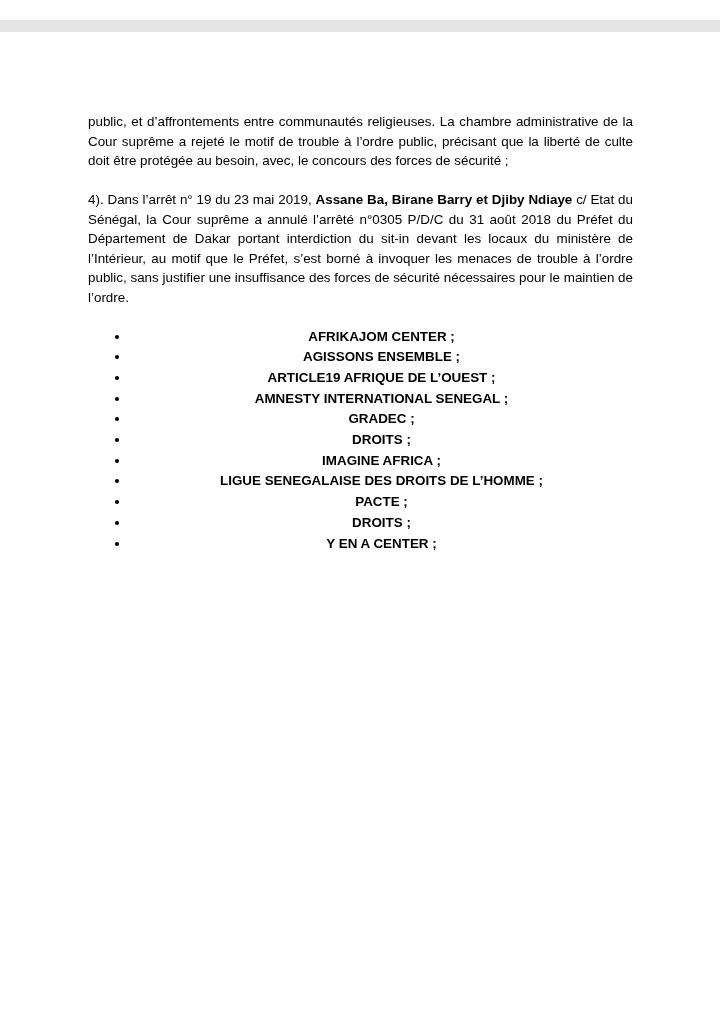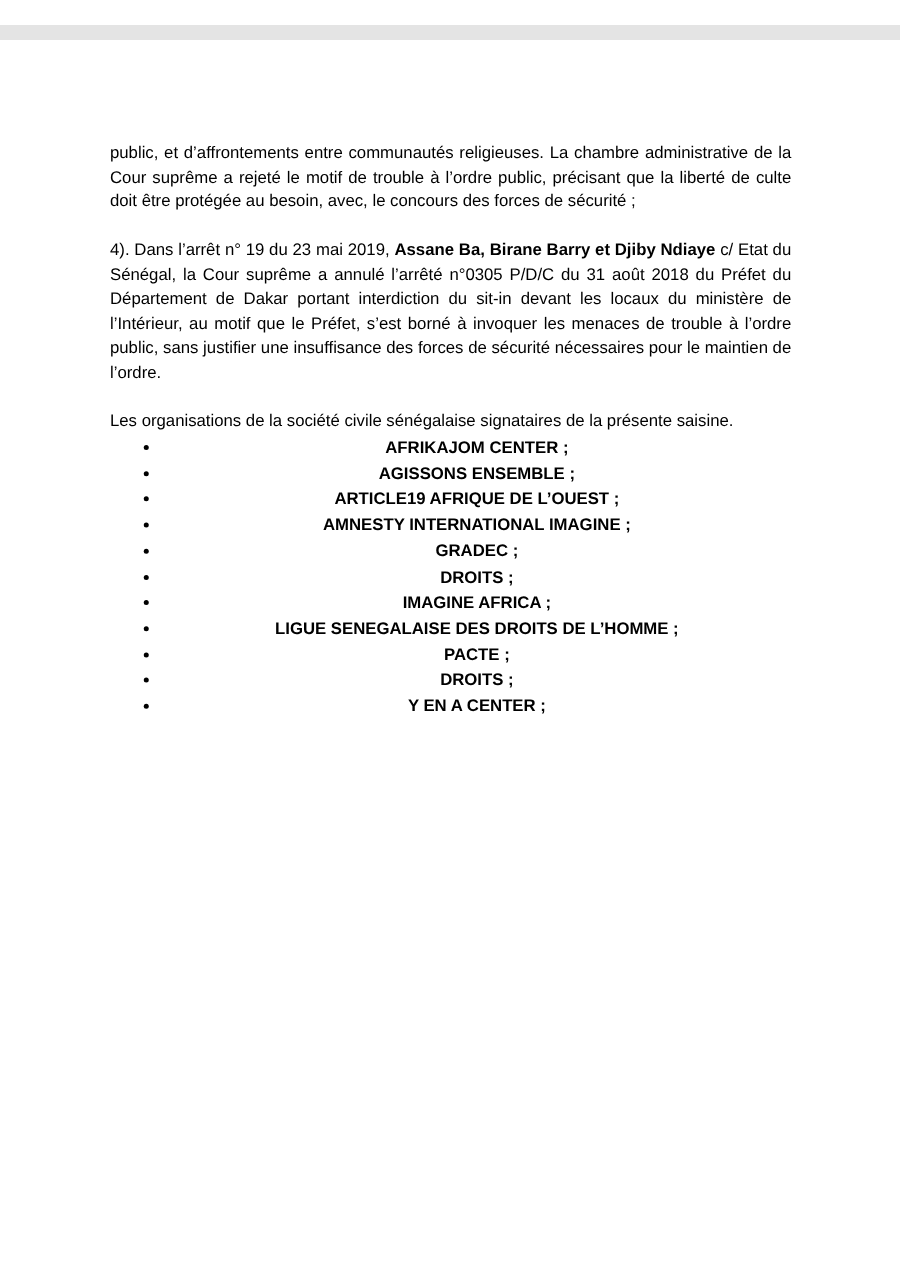--- a/index.html
+++ b/index.html
@@ -76,27 +76,26 @@
 <div class="page-separator"></div>
 
 <div class="doc-page">
   <div class="doc-content">
 
     <p><span>public, et d’affrontements entre communautés religieuses. La chambre administrative de la Cour suprême a rejeté le motif de trouble à l’ordre public, précisant que la liberté de culte doit être protégée au besoin, avec, le concours des forces de sécurité ;</span></p>
 
     <p><span>4). Dans l’arrêt n° 19 du 23 mai 2019, </span><strong>Assane Ba, Birane Barry et Djiby Ndiaye</strong><span> c/ Etat du Sénégal, la Cour suprême a annulé l’arrêté n°0305 P/D/C du 31 août 2018 du Préfet du Département de Dakar portant interdiction du sit-in devant les locaux du ministère de l’Intérieur, au motif que le Préfet, s’est borné à invoquer les menaces de trouble à l’ordre public, sans justifier une insuffisance des forces de sécurité nécessaires pour le maintien de l’ordre.</span></p>
 
 
-    <p class="intro-line">Les organisations de la société civile sénégalaise signataires de la présente saisine.</p>
 
     <ul class="signatories">
       <li>AFRIKAJOM CENTER ;</li>
       <li>AGISSONS ENSEMBLE ;</li>
       <li>ARTICLE19 AFRIQUE DE L’OUEST ;</li>
-      <li>AMNESTY INTERNATIONAL IMAGINE ;</li>
+      <li>AMNESTY INTERNATIONAL SENEGAL ;</li>
       <li>GRADEC ;</li>
       <li>DROITS ;</li>
       <li>IMAGINE AFRICA ;</li>
       <li>LIGUE SENEGALAISE DES DROITS DE L’HOMME ;</li>
       <li>PACTE ;</li>
       <li>DROITS ;</li>
       <li>Y EN A CENTER ;</li>
     </ul>
 
   </div>

